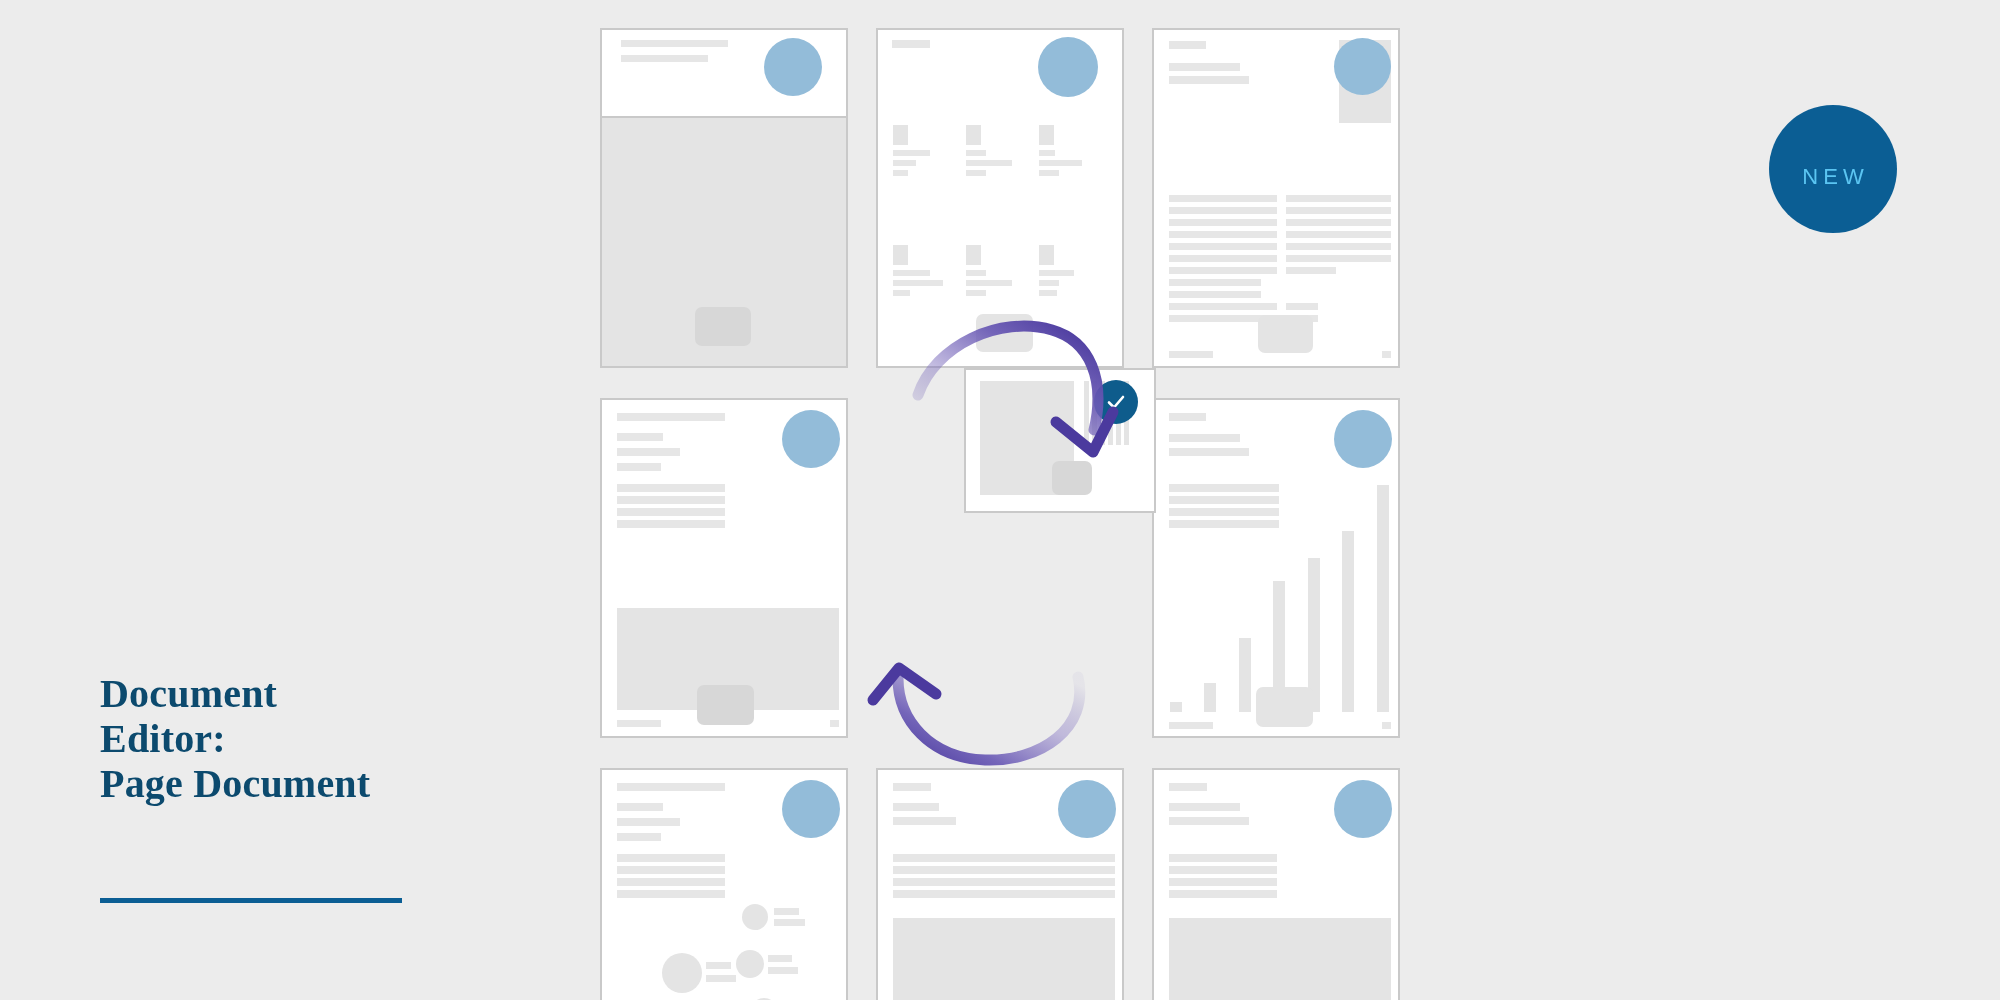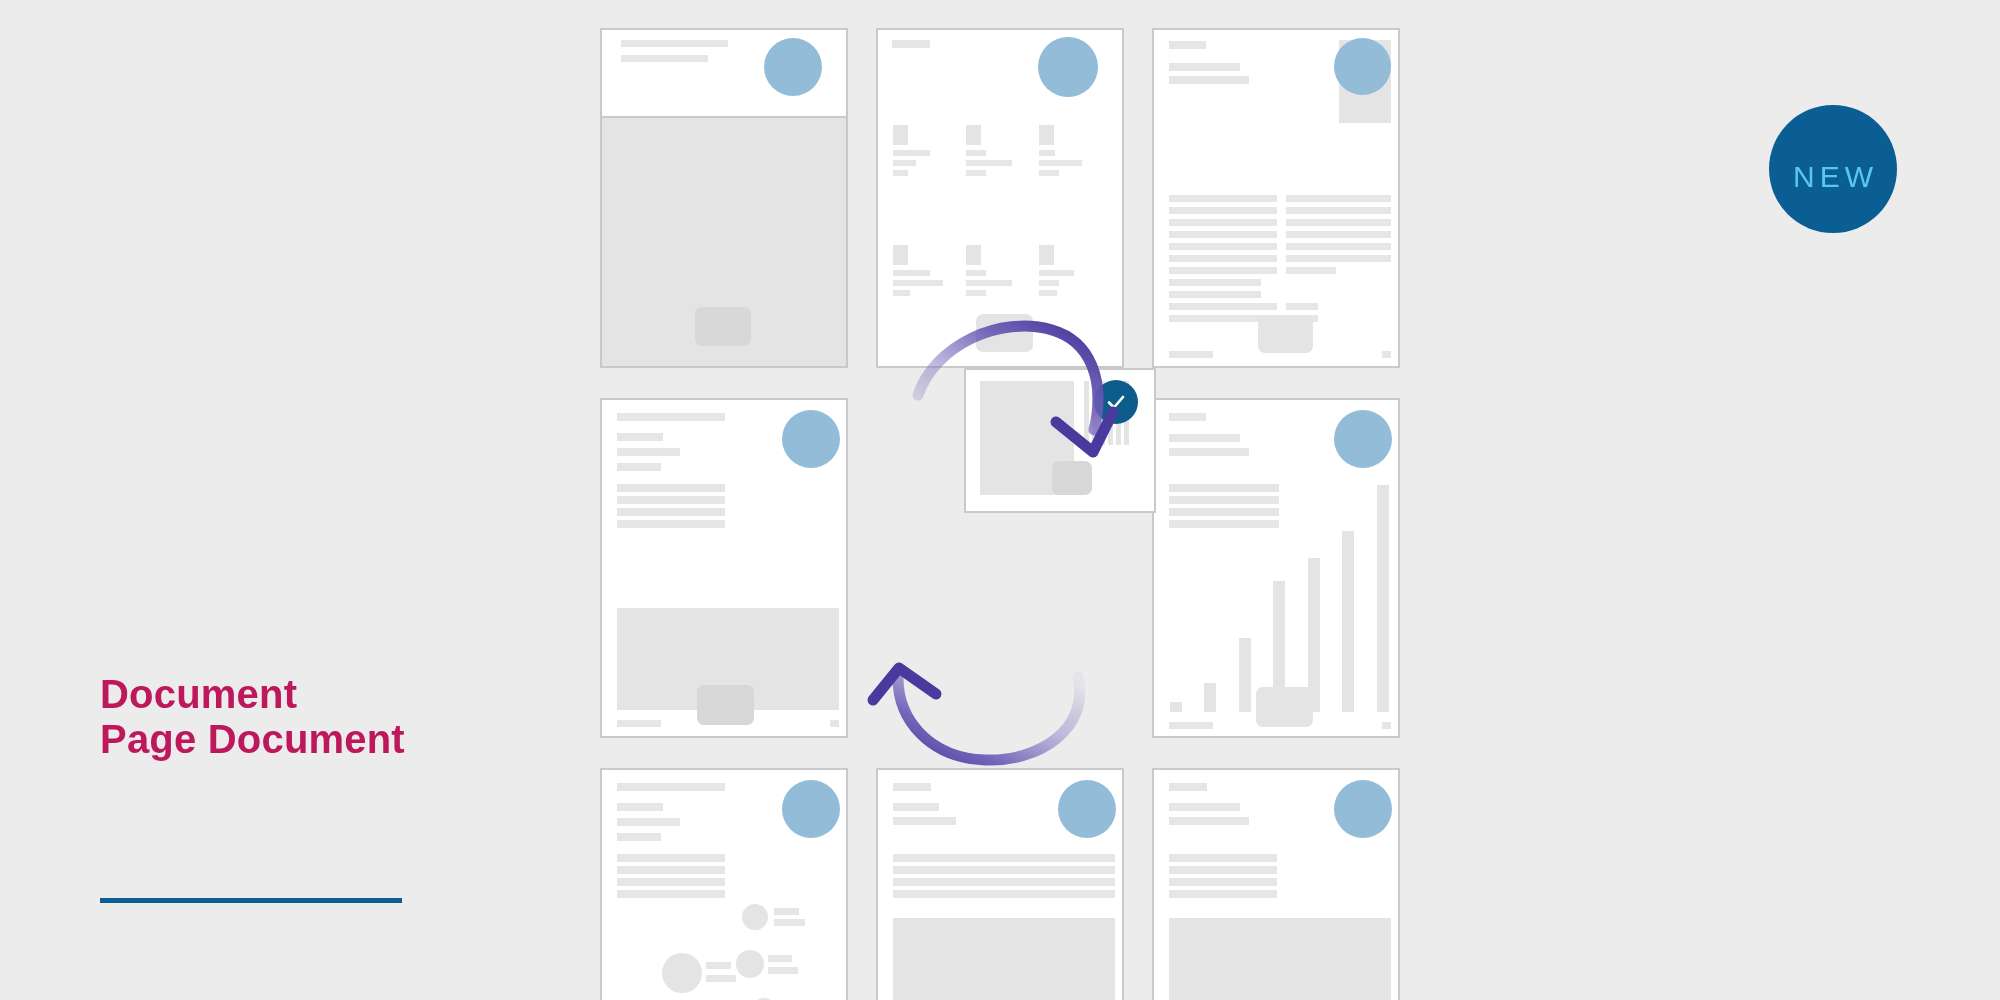--- a/index.html
+++ b/index.html
@@ -13,43 +13,44 @@
   
   #title-block {
     position: absolute;
     left: 100px; top: 672px;
     width: 420px;
   }
   .title-line {
     font-size: 40px;
     font-weight: 600;
     line-height: 1.12;
-    color: #be185d;
+    color: #0c4a6e;
     letter-spacing: 0.2px;
     white-space: pre;
+    font-family: Liberation Serif, serif;
   }
   #title-rule {
     position: absolute;
     left: 100px; top: 898px;
     width: 302px; height: 5px;
     background: #0b5e94;
   }
 
   
   #new-badge {
     position: absolute;
     left: 1769px; top: 105px;
     width: 128px; height: 128px;
     border-radius: 50%;
     background: #0b5e94;
     display: flex; align-items: center; justify-content: center;
   }
   #new-badge .badge-text {
     color: #5bc5f2;
-    font-size: 30px;
+    font-size: 22px;
     font-weight: 400;
     letter-spacing: 5px;
     padding-left: 5px;
     margin-top: 16px;
   }
 
   
   #page-grid {
     position: absolute;
     left: 600px; top: 28px;
@@ -124,20 +125,21 @@
     left: 0; top: 0;
     width: 2000px; height: 1000px;
     pointer-events: none;
   }
 </style>
 </head>
 <body>
 
 <div id="title-block">
   <div class="title-line">Document</div>
+  <div class="title-line">Editor:</div>
   <div class="title-line">Page Document</div>
 </div>
 <div id="title-rule"></div>
 
 <div id="new-badge">
   <span class="badge-text">NEW</span>
 </div>
 
 <div id="page-grid">
 

